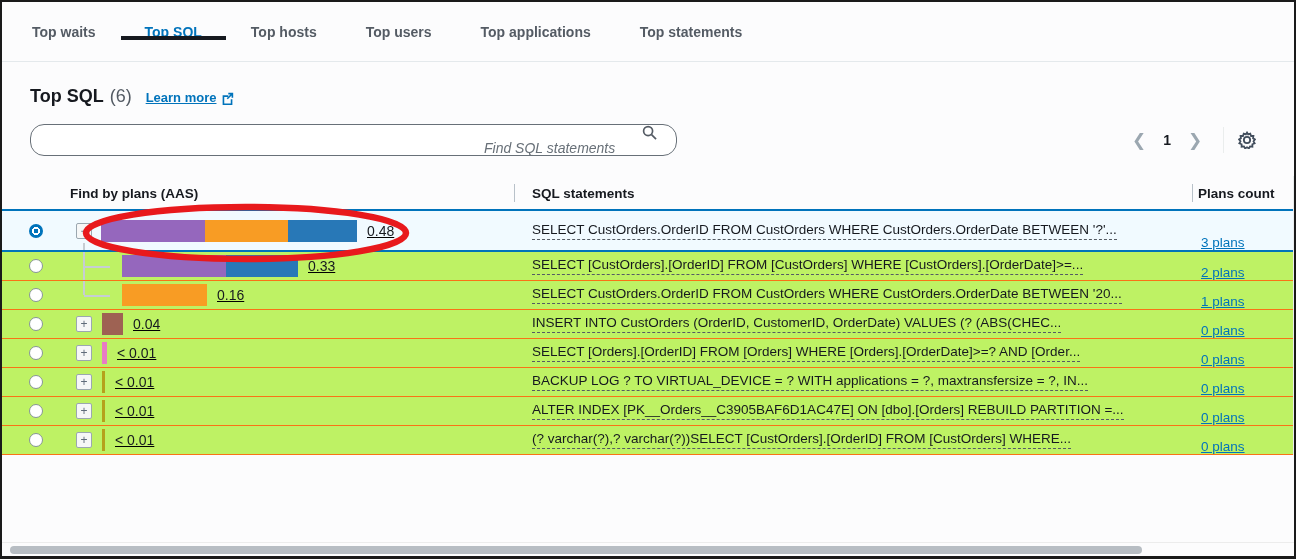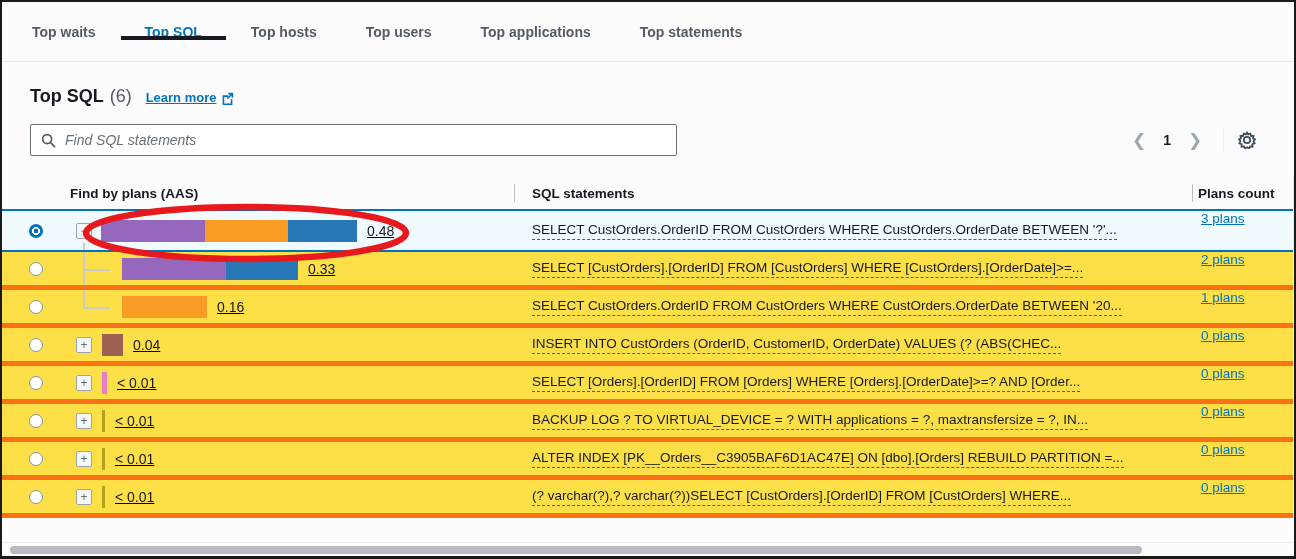--- a/index.html
+++ b/index.html
@@ -16,50 +16,50 @@
   .tab.active::after { content:""; position:absolute; left:0; right:0; bottom:0; height:4px; background:#16191f; }
   .tab-sep { width:1px; background:#d5dbdb; margin:14px 0; }
   
   .panel-head { display:flex; align-items:baseline; margin:24px 28px 0 28px; }
   .panel-title { font-size:18px; font-weight:bold; color:#16191f; }
   .panel-count { font-size:18px; font-weight:normal; color:#545b64; margin-left:6px; }
   .learn-more { margin-left:14px; font-size:13px; font-weight:bold; color:#0073bb; text-decoration:underline; cursor:pointer; display:inline-flex; align-items:flex-end; gap:5px; }
   .ext-icon { width:13px; height:13px; display:inline-block; }
   
   .toolbar { display:flex; justify-content:space-between; align-items:center; margin:17px 28px 0 28px; }
-  .searchbox { display:flex; align-items:center; width:647px; height:32px; border:1px solid #687078; border-radius:2px; background:#fff; padding:0 10px; }
+  .searchbox { display:flex; align-items:flex-end; width:647px; height:32px; border:1px solid #687078; border-radius:14px; background:#fff; padding:0 10px;flex-direction:column; }
   .searchbox input { border:none; outline:none; flex:1; font-size:14px; font-style:italic; color:#16191f; font-family:inherit; background:transparent; }
   .searchbox input::placeholder { color:#687078; font-style:italic; }
   .search-icon { width:15px; height:15px; margin-right:9px; flex:0 0 auto; }
   .pager { display:flex; align-items:center; gap:4px; margin-right:10px; }
   .pg-btn { width:28px; height:28px; display:flex; align-items:center; justify-content:center; color:#9ba7b0; font-size:17px; cursor:default; background:none; border:none; }
   .pg-num { font-size:14px; font-weight:bold; color:#16191f; padding:0 6px; }
   .pg-sep { width:1px; height:26px; background:#eaeded; margin:0 10px; }
   .gear-btn { background:none; border:none; cursor:pointer; display:flex; align-items:center; }
   .gear-icon { width:18px; height:18px; }
   
   .tablewrap { position:relative; margin-top:20px; border-right:1px solid #eaeded; }
   .thead { position:relative; height:34px; border-bottom:1px solid #eaeded; }
   .th { position:absolute; top:0; height:34px; display:flex; align-items:center; font-size:13.5px; font-weight:bold; color:#16191f; white-space:nowrap; }
   .th-load { left:68px; } .th-sql { left:530px; } .th-plans { left:1196px; }
   .col-div { position:absolute; top:8px; width:1px; height:18px; background:#b8c1c9; }
-  .row { position:relative; height:38px; border-bottom:5px solid #f97316; background:#fde047; }
+  .row { position:relative; height:29px; border-bottom:1px solid #f97316; background:#bef264; }
   .row.selected { background:#f1faff; border-top:2px solid #0073bb; border-bottom:2px solid #0073bb; height:43px; margin-top:-1px; }
   .radio { position:absolute; left:27px; top:50%; margin-top:-7px; width:14px; height:14px; border-radius:50%; border:1px solid #879596; background:#fff; cursor:pointer; }
   .radio.on { border:none; background:radial-gradient(circle, #0073bb 0 2.5px, #fff 2.5px 4px, #0073bb 4px 7px); }
   .expander { position:absolute; left:74px; top:50%; margin-top:-8px; width:16px; height:16px; border:1px solid #9ba7b0; background:#f6f7f7; border-radius:2px; color:#5f6b7a; font-size:12px; line-height:14px; text-align:center; cursor:pointer; }
   .tree-v, .tree-h { position:absolute; background:#c6cdd3; }
   .tree-v { left:81px; width:2px; }
   .tree-h { height:2px; left:82px; width:26px; top:50%; }
   .barwrap { position:absolute; top:50%; margin-top:-11px; display:flex; align-items:center; height:22px;text-decoration:underline; }
   .seg { height:22px; flex:0 0 auto; }
   .val { margin-left:10px; font-size:14px; color:#16191f; white-space:nowrap; }
   .sqlcell { position:absolute; left:530px; top:0; bottom:0; display:flex; align-items:center; max-width:655px; overflow:hidden; }
   .sqltext { font-size:13.5px; color:#16191f; white-space:nowrap; border-bottom:1.5px dashed #545b64; padding-bottom:2px; cursor:pointer; }
-  .planscell { position:absolute; left:1199px; top:0; bottom:0; display:flex; align-items:flex-start; }
+  .planscell { position:absolute; left:1199px; top:0; bottom:0; display:flex; align-items:flex-end; }
   .planslink { font-size:13.5px; color:#0073bb; text-decoration:underline; cursor:pointer; white-space:nowrap; }
   .annot { position:absolute; left:78px; top:-10px; width:344px; height:64px; pointer-events:none; z-index:5; overflow:visible; }
   
   .hscroll { position:absolute; left:0; right:0; bottom:0; height:14px; background:#fcfcfd; border-top:1px solid #ececec; }
   .hthumb { position:absolute; left:8px; top:3px; width:1132px; height:8px; border-radius:4px; background:#b7bdc3; cursor:pointer; }
 </style>
 </head>
 <body>
 
 <div class="frame">

